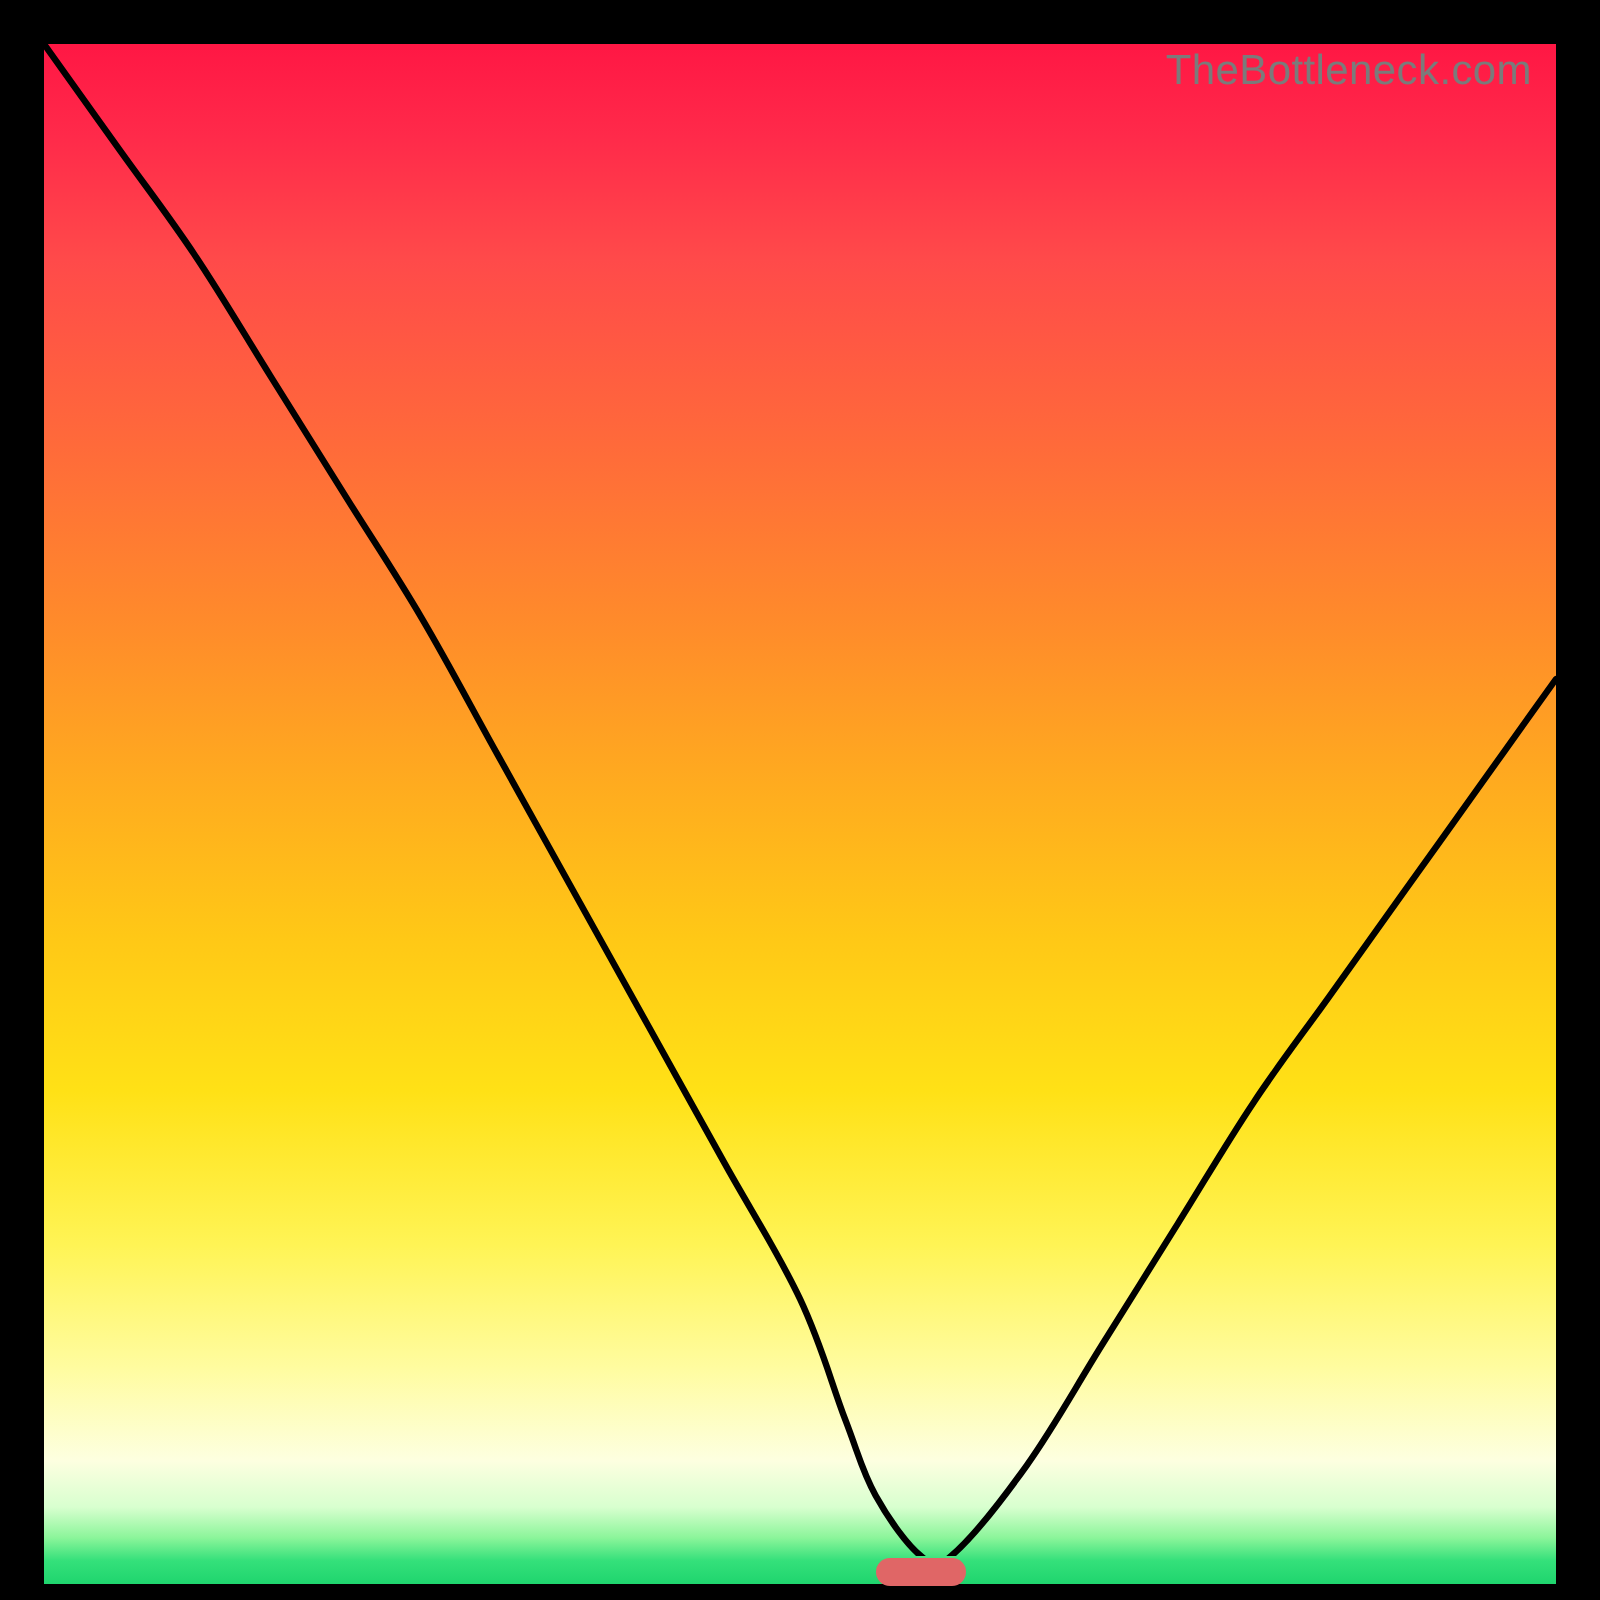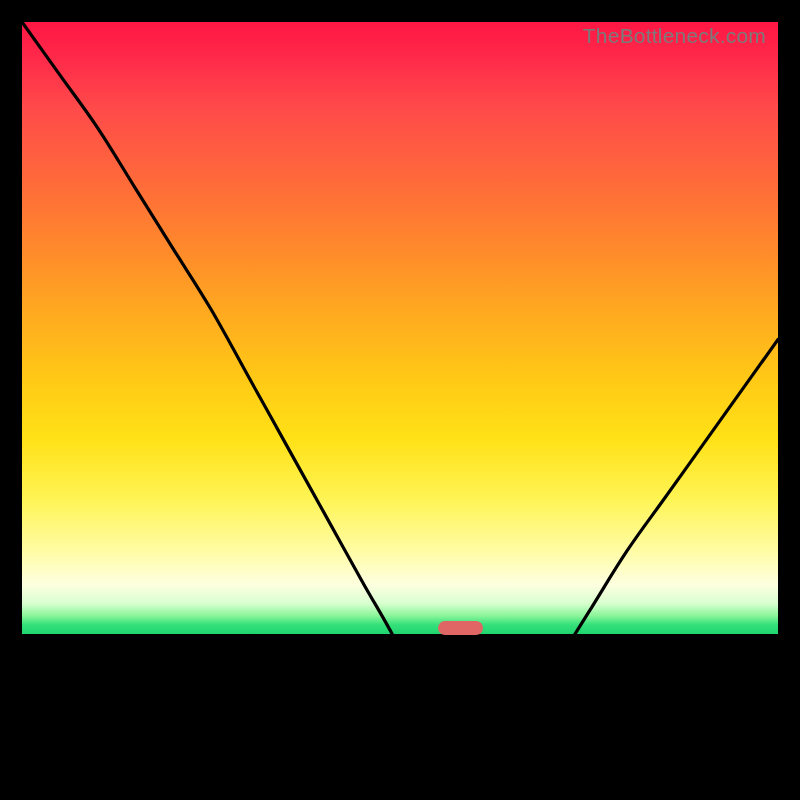--- a/index.html
+++ b/index.html
@@ -15,21 +15,21 @@
     position: relative;
     width: 800px;
     height: 800px;
     background: #000;
   }
   .plot {
     position: absolute;
     left: 22px;
     top: 22px;
     width: 756px;
-    height: 612px;
+    height: 770px;
     
     background: linear-gradient(
       to bottom,
       #ff1744 0%,
       #ff2a4a 6%,
       #ff4a4a 14%,
       #ff6a3a 26%,
       #ff8c2a 38%,
       #ffab1f 48%,
       #ffc816 58%,

